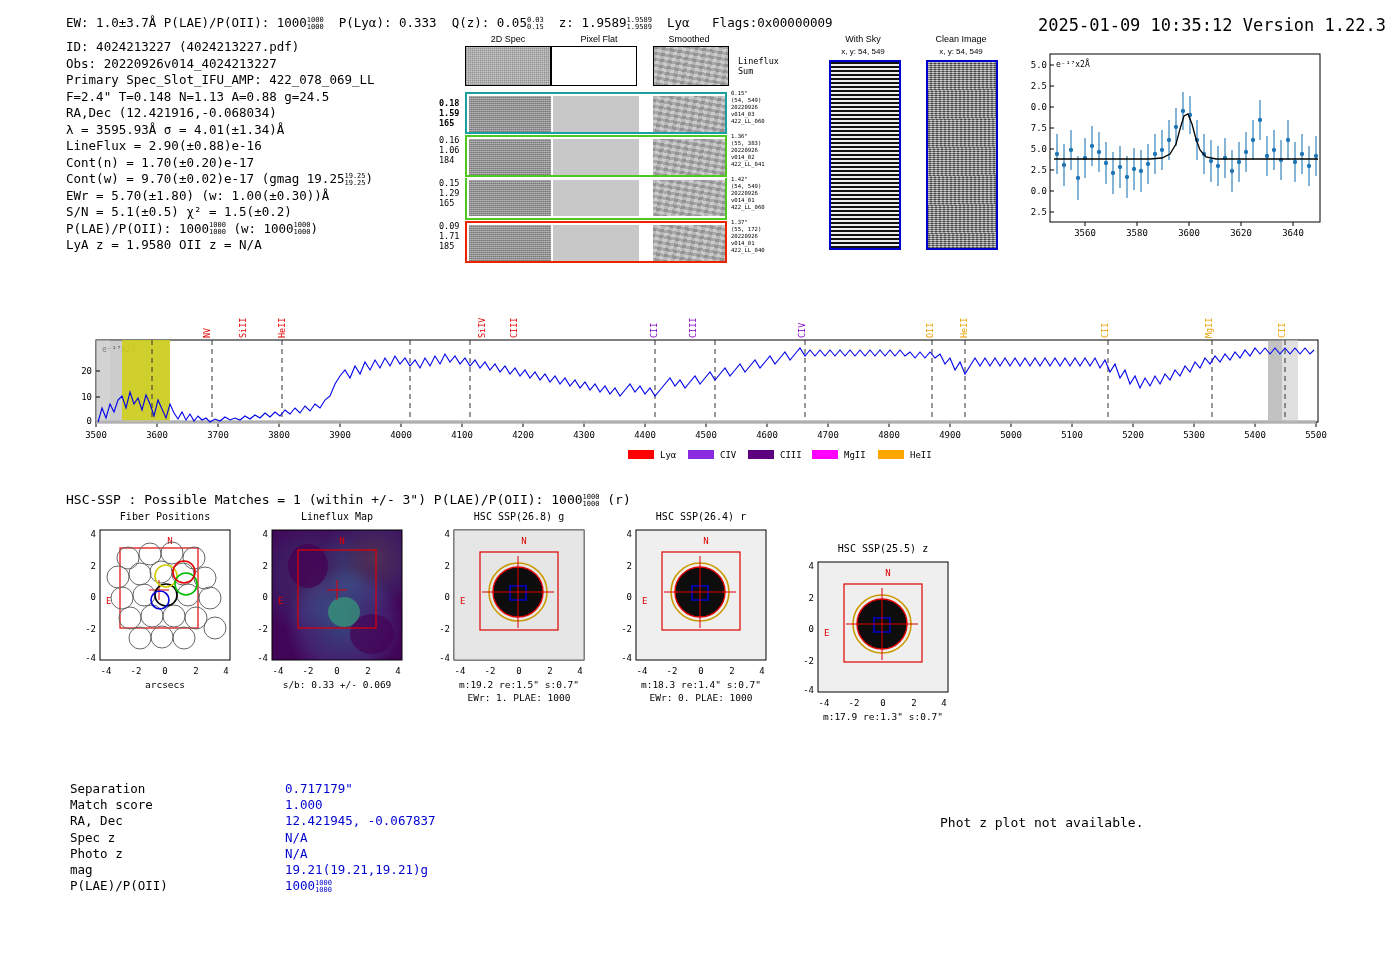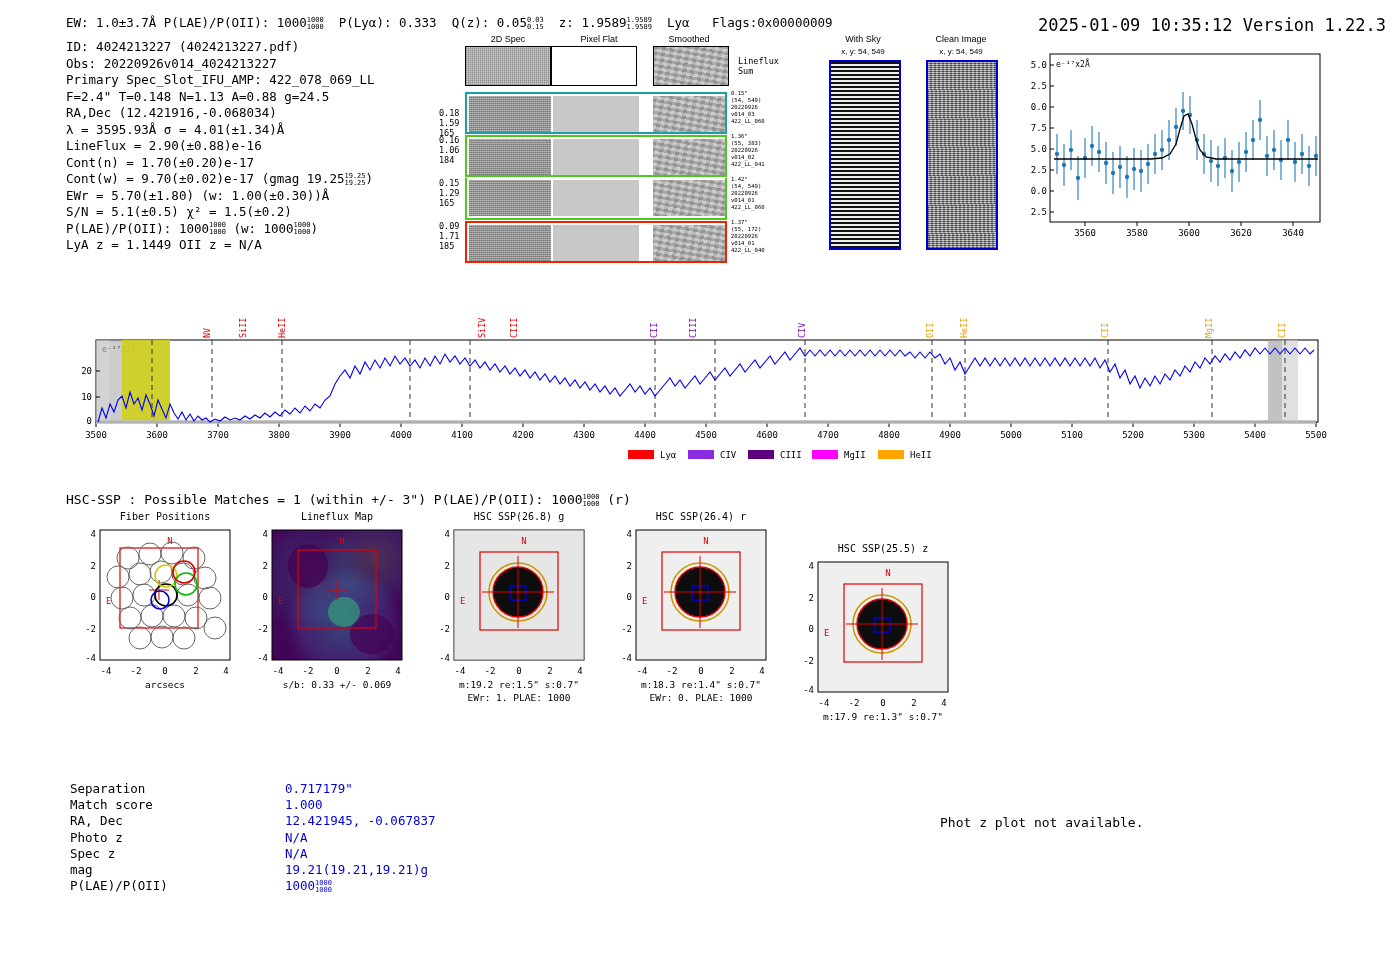--- a/index.html
+++ b/index.html
@@ -73,42 +73,42 @@
   <div>Primary Spec_Slot_IFU_AMP: 422_078_069_LL</div>
   <div>F=2.4"  T=0.148  N=1.13  A=0.88  g=24.5</div>
   <div>RA,Dec (12.421916,-0.068034)</div>
   <div>λ = 3595.93Å  σ = 4.01(±1.34)Å</div>
   <div>LineFlux = 2.90(±0.88)e-16</div>
   <div>Cont(n) = 1.70(±0.20)e-17</div>
   <div class="nowrap"><span>Cont(w) = 9.70(±0.02)e-17 (gmag 19.25</span><span class="frac"><span>19.25</span><span>19.25</span></span><span>)</span></div>
   <div>EWr = 5.70(±1.80) (w: 1.00(±0.30))Å</div>
   <div>S/N = 5.1(±0.5)   χ² = 1.5(±0.2)</div>
   <div class="nowrap"><span>P(LAE)/P(OII): 1000</span><span class="frac"><span>1000</span><span>1000</span></span> <span>(w: 1000</span><span class="frac"><span>1000</span><span>1000</span></span><span>)</span></div>
-  <div>LyA z = 1.1449  OII z = N/A</div>
+  <div>LyA z = 1.9580  OII z = N/A</div>
 </div>
 
 <div class="abs" style="top:34px;left:463px;width:300px;height:230px;">
   <div class="lblc" style="left:10px;top:0px;width:70px;">2D Spec</div>
   <div class="lblc" style="left:96px;top:0px;width:80px;">Pixel Flat</div>
   <div class="lblc" style="left:188px;top:0px;width:76px;">Smoothed</div>
   <div class="lbl" style="left:275px;top:22px;">Lineflux</div>
   <div class="lbl" style="left:275px;top:32px;">Sum</div>
 
   <div class="imgbox noise" style="left:2px;top:12px;width:84px;height:38px;border:1px solid #000;"></div>
   <div class="imgbox" style="left:88px;top:12px;width:84px;height:38px;border:1px solid #000;background:#fff;"></div>
   <div class="imgbox smooth" style="left:190px;top:12px;width:74px;height:38px;border:1px solid #000;"></div>
 
   <div style="position:absolute;left:2px;top:58px;width:296px;height:172px;">
 
     <div style="position:absolute;left:0;top:0;width:262px;height:42px;border:2px solid #19a0a0;box-sizing:border-box;">
       <div class="imgbox noisefine" style="left:2px;top:2px;width:82px;height:36px;"></div>
       <div class="imgbox flat" style="left:86px;top:2px;width:86px;height:36px;"></div>
       <div class="imgbox smooth" style="left:186px;top:2px;width:72px;height:36px;"></div>
     </div>
-    <div class="lbl" style="left:-26px;top:16px;">
+    <div class="lbl" style="left:-26px;top:6px;font-weight:bold;">
       <div>0.18</div>
         <div>1.59</div>
         <div>165</div>
     </div>
     <div class="lbl" style="left:266px;top:-2px;font-size:5.6px;line-height:7px;">
       <div>0.15"</div>
         <div>(54, 549)</div>
         <div>20220926</div>
         <div>v014_03</div>
         <div>422_LL_060</div>
@@ -643,25 +643,25 @@
   </tr>
   <tr>
     <td>Match score</td>
     <td class="bval">1.000</td>
   </tr>
   <tr>
     <td>RA, Dec</td>
     <td class="bval">12.421945, -0.067837</td>
   </tr>
   <tr>
-    <td>Photo z</td>
+    <td>Spec z</td>
     <td class="bval">N/A</td>
   </tr>
   <tr>
-    <td>Spec z</td>
+    <td>Photo z</td>
     <td class="bval">N/A</td>
   </tr>
   <tr>
     <td>mag</td>
     <td class="bval">19.21(19.21,19.21)g</td>
   </tr>
   <tr>
     <td>P(LAE)/P(OII)</td>
     <td class="bval nowrap"><span>1000</span><span class="frac"><span>1000</span><span>1000</span></span></td>
   </tr>

